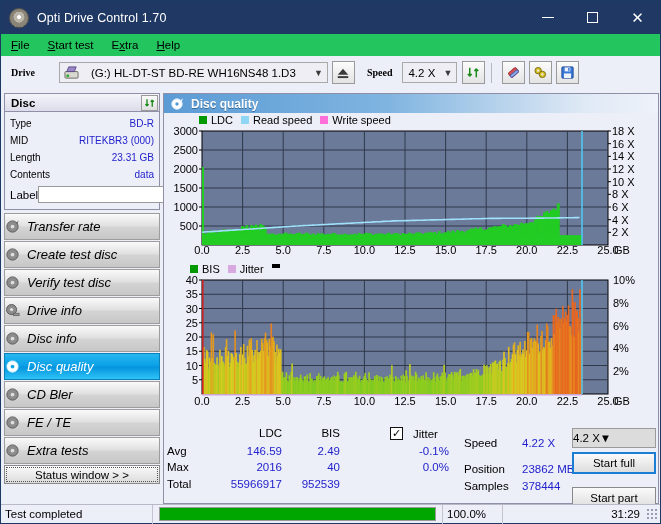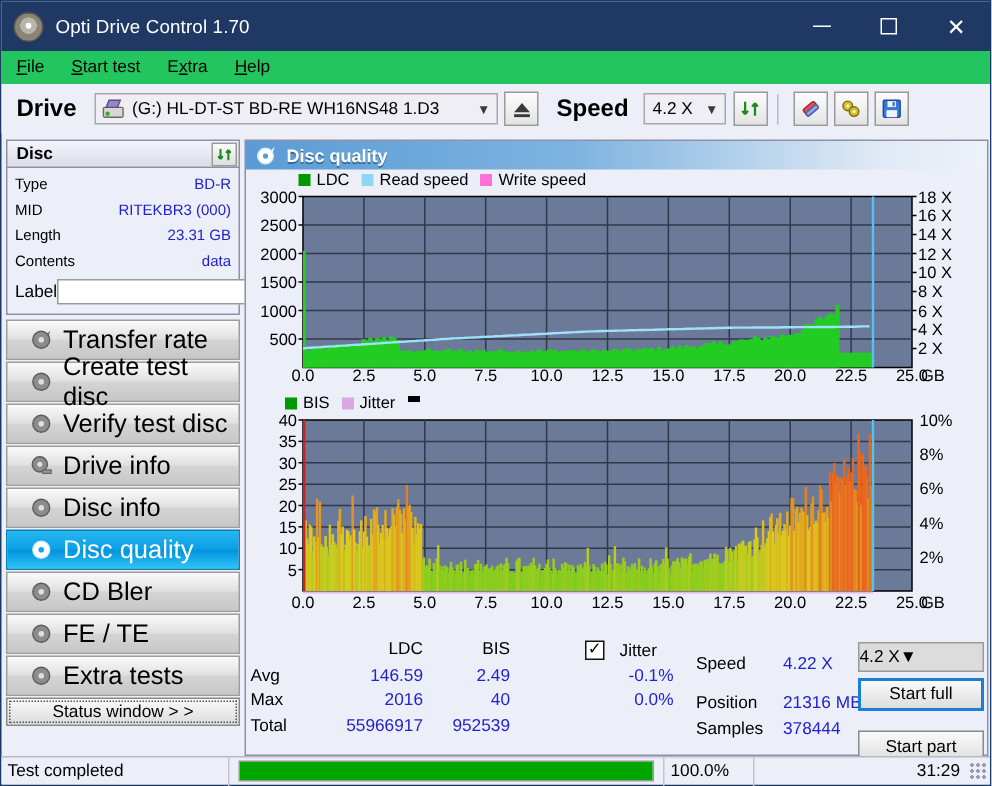--- a/index.html
+++ b/index.html
@@ -28,21 +28,21 @@
 
   
   .menubar{height:22px;background:#22c55e;display:flex;align-items:center;
            padding-left:10px;box-sizing:border-box;}
   .menubar .mi{margin-right:18px;font-size:11.5px;color:#000;}
   .menubar .mi u{text-decoration:underline;}
 
   
   .toolbar{height:33px;background:#eceef8;display:flex;align-items:center;
            padding-left:10px;box-sizing:border-box;gap:0;}
-  .lbl{font-weight:bold;font-size:16px;color:#000;}
+  .lbl{font-weight:bold;font-size:10px;color:#000;font-family:Liberation Serif, serif;}
   .combo{height:21px;background:#eeeef4;border:1px solid #a9a9a9;
          display:flex;align-items:center;box-sizing:border-box;}
   .combo .ctext{flex:1 1 auto;padding-left:5px;font-size:11.5px;white-space:nowrap;overflow:hidden;}
   .combo .carrow{width:17px;height:100%;display:flex;align-items:center;justify-content:center;
                  color:#3a3a3a;font-size:9px;}
   .sqbtn{width:23px;height:23px;border:1px solid #9a9a9a;
          background:linear-gradient(#fcfcfc,#e3e3e3);
          display:flex;align-items:center;justify-content:center;box-sizing:border-box;}
   .sep{width:1px;height:20px;background:#b8b8c4;margin:0 6px;}
 
@@ -67,21 +67,21 @@
             box-sizing:border-box;margin-right:3px;}
   .cdbtn{width:19px;height:19px;border:1px solid #9a9a9a;
          background:linear-gradient(#fbfbfb,#dedede);
          display:flex;align-items:center;justify-content:center;box-sizing:border-box;}
 
   
   .navlist{margin-top:3px;}
   .navbtn{height:27px;display:flex;align-items:center;
           background:linear-gradient(#fafafa,#e0e0e0 48%,#d4d4d4 52%,#c7c7c7);
           border:1px solid #9d9d9d;box-sizing:border-box;margin-bottom:1px;
-          padding-left:15px;font-size:17px;color:#000;}
+          padding-left:0;font-size:13px;color:#000;font-style:italic;}
   .navbtn.sel{background:linear-gradient(#27b7f0,#0aa0e6 48%,#0493dd 52%,#2fc4f7);
               border-color:#0b7fb8;color:#fff;}
   .navbtn .nicon{margin-right:7px;flex:0 0 auto;display:flex;}
   .statusrow{margin-top:0;}
   .statusbtn{height:19px;border:1px solid #8a8a8a;
              background:linear-gradient(#fafafa,#dcdcdc);
              display:flex;align-items:center;justify-content:center;
              font-size:11.5px;box-sizing:border-box;outline:1px dotted #555;
              outline-offset:-3px;}
 
@@ -149,21 +149,21 @@
 
   <div class="menubar">
     <div class="mi"><u>F</u><span>ile</span></div>
     <div class="mi"><u>S</u><span>tart test</span></div>
     <div class="mi">E<u>x</u><span>tra</span></div>
     <div class="mi"><u>H</u><span>elp</span></div>
   </div>
 
   <div class="toolbar">
     <div class="lbl">Drive</div>
-    <div class="combo" style="width:269px;margin-left:12px;">
+    <div class="combo" style="width:269px;margin-left:24px;gap:7px;">
       <span style="margin-left:4px;display:flex;">
         <svg width="15" height="15" viewBox="0 0 16 16">
           <rect x="1" y="7" width="14" height="7" rx="1" fill="#d8d8d0" stroke="#6a6a62"></rect>
           <path d="M3 7 L5 2 L13 2 L11 7 Z" fill="#9a86c4" stroke="#5b4b86"></path>
           <circle cx="4" cy="11.5" r="1.6" fill="#33aa33"></circle>
         </svg>
       </span>
       <span class="ctext">(G:)   HL-DT-ST BD-RE  WH16NS48 1.D3</span>
       <span class="carrow">▼</span>
     </div>
@@ -1074,21 +1074,21 @@
     <div class="stcell blue" style="left:126px;top:36px;width:50px;text-align:right;">40</div>
     <div class="stcell blue" style="left:225px;top:36px;width:60px;text-align:right;">0.0%</div>
 
     <div class="stcell" style="left:3px;top:53px;">Total</div>
     <div class="stcell blue" style="left:48px;top:53px;width:70px;text-align:right;">55966917</div>
     <div class="stcell blue" style="left:126px;top:53px;width:50px;text-align:right;">952539</div>
 
     <div class="stcell" style="left:300px;top:12px;">Speed</div>
     <div class="stcell blue" style="left:358px;top:12px;">4.22 X</div>
     <div class="stcell" style="left:300px;top:38px;">Position</div>
-    <div class="stcell blue" style="left:358px;top:38px;">21316 MB</div>
+    <div class="stcell blue" style="left:358px;top:38px;">23862 MB</div>
     <div class="stcell" style="left:300px;top:55px;">Samples</div>
     <div class="stcell blue" style="left:358px;top:55px;">378444</div>
 
     <div class="spdcombo" style="left:408px;top:3px;">
       <span class="ctext">4.2 X</span>
       <span class="carrow">▼</span>
     </div>
     <div class="btnmain" style="left:408px;top:27px;">Start full</div>
     <div class="btnsec" style="left:408px;top:62px;">Start part</div>
   </div>

